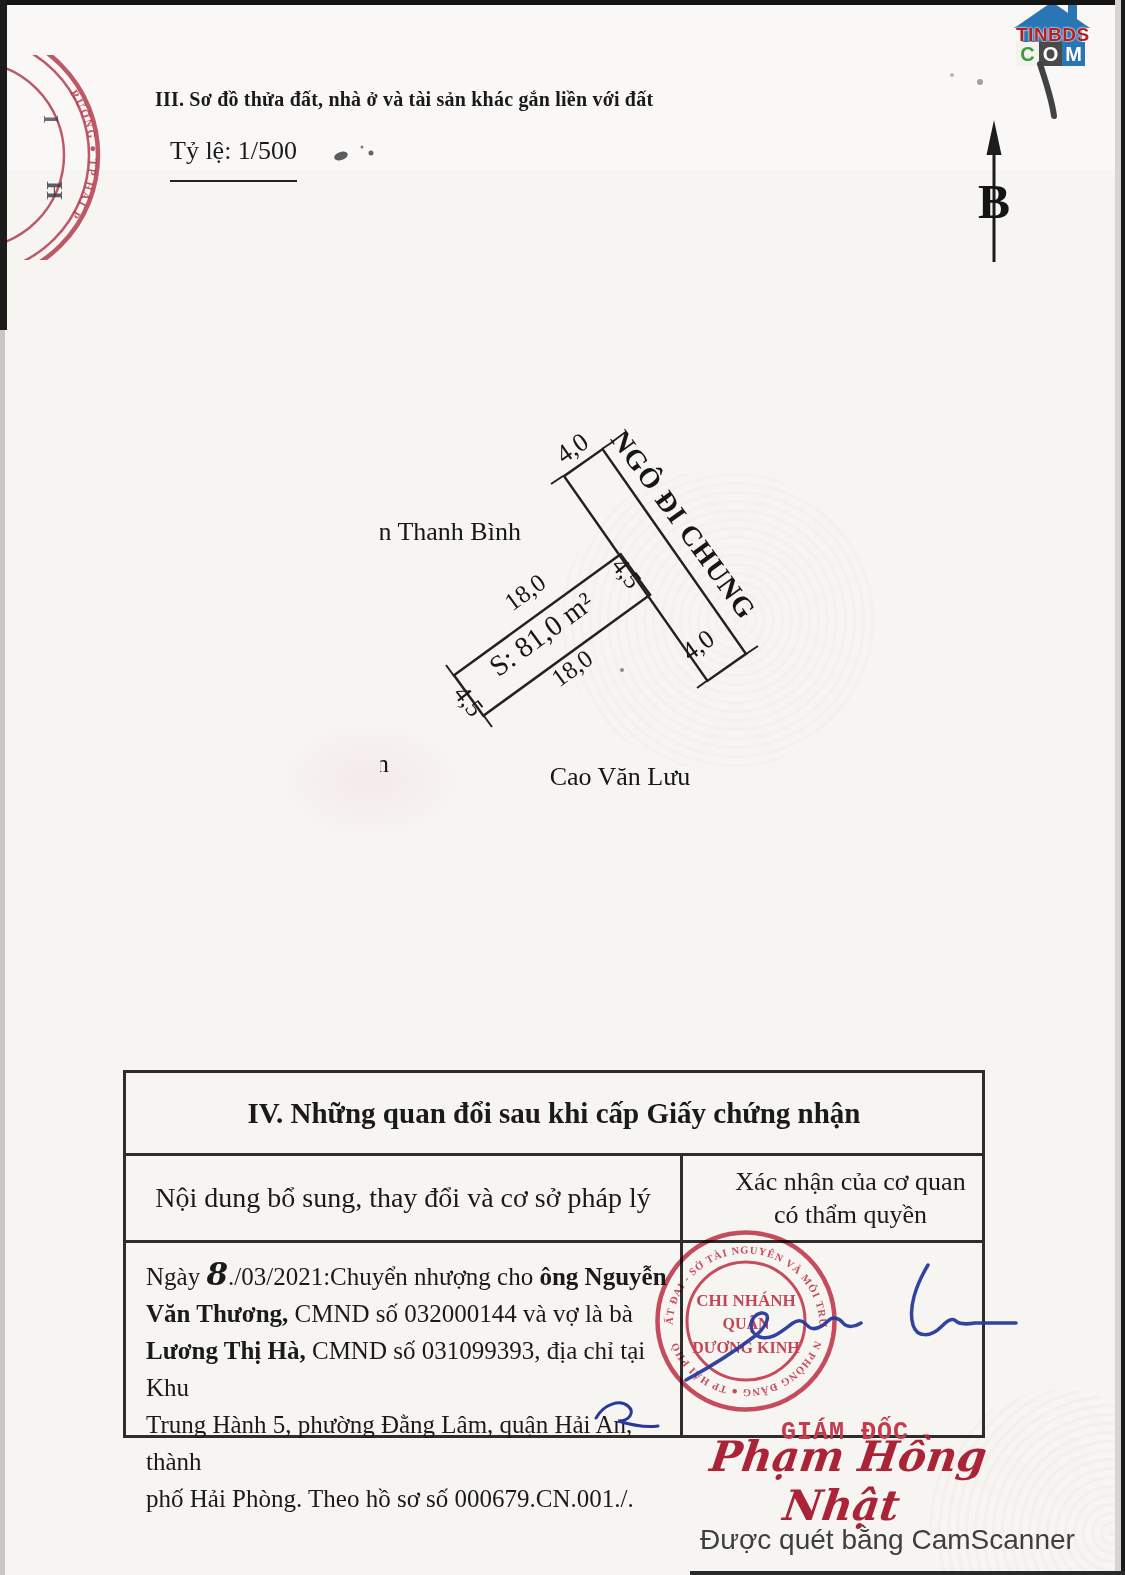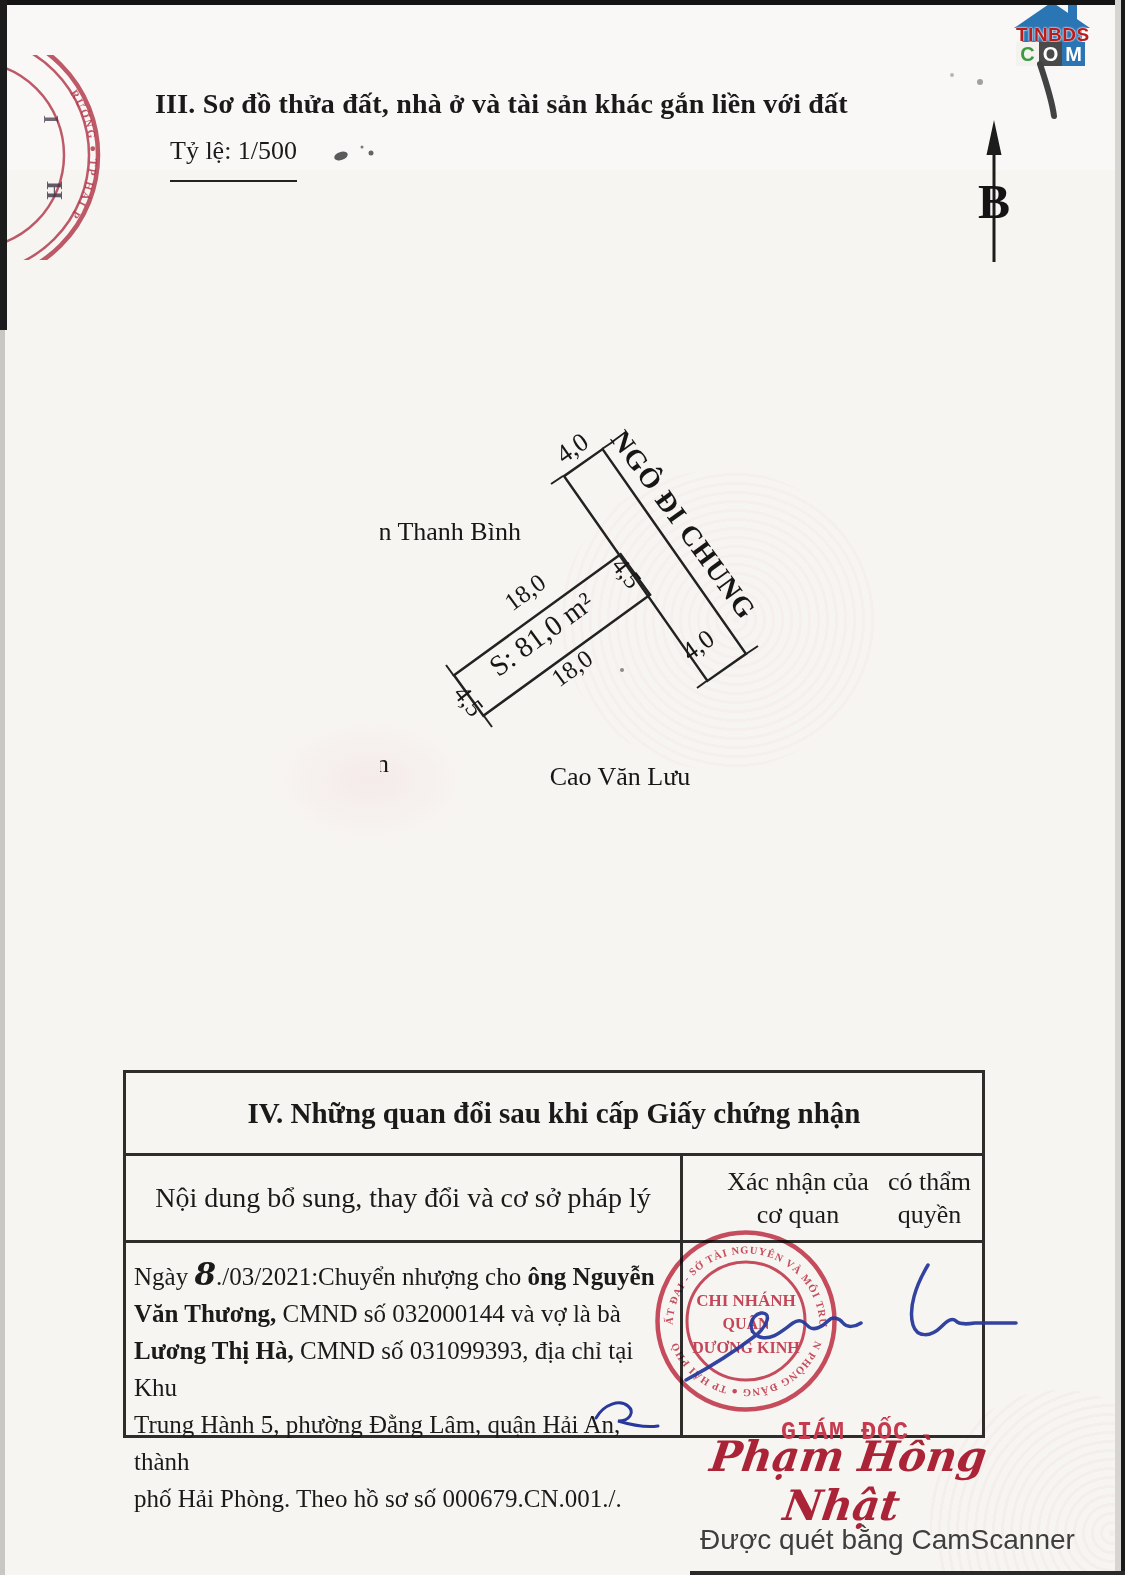--- a/index.html
+++ b/index.html
@@ -7,42 +7,42 @@
   .abs{position:absolute;}
   
   .edge-top{left:0;top:0;width:1125px;height:5px;background:#141414;z-index:8;}
   .edge-left{left:0;top:0;width:7px;height:330px;background:#1c1c1c;z-index:8;}
   .edge-left2{left:0;top:330px;width:5px;height:1245px;background:#c9c7c4;z-index:8;}
   .edge-right-g{left:1115px;top:0;width:6px;height:1575px;background:#d7d5d2;z-index:8;}
   .edge-right-b{left:1121px;top:0;width:4px;height:1575px;background:#1a1a1a;z-index:8;}
   .edge-bottom{left:690px;top:1571px;width:435px;height:4px;background:#2a2a2a;z-index:8;}
   .tint{pointer-events:none;z-index:1;}
   
-  .sec3-title{left:155px;top:88px;width:720px;font-size:28px;font-weight:bold;letter-spacing:.2px;z-index:2;}
+  .sec3-title{left:155px;top:88px;width:720px;font-size:20px;font-weight:bold;letter-spacing:.2px;z-index:2;}
   .scale{left:170px;top:136px;font-size:26px;border-bottom:2px solid #222;padding-bottom:14px;z-index:2;}
   
   .logo{left:1008px;top:2px;width:88px;height:64px;z-index:3;font-family:"Liberation Sans",sans-serif;}
   .logo .roof{position:absolute;left:6px;top:0;width:0;height:0;border-left:38px solid transparent;border-right:38px solid transparent;border-bottom:26px solid #2a76b5;}
   .logo .chimney{position:absolute;left:60px;top:2px;width:9px;height:16px;background:#2a76b5;}
   .logo .housebody{position:absolute;left:14px;top:24px;width:60px;height:18px;background:#2a76b5;}
   .logo .l1{position:absolute;left:8px;top:22px;font-size:19px;font-weight:bold;color:#b91c1c;letter-spacing:.5px;text-shadow:0 0 2px #fff,0 0 2px #fff;}
   .logo .crow{position:absolute;left:8px;top:40px;display:flex;font-size:20px;font-weight:bold;line-height:24px;}
   .logo .crow span{display:block;width:23px;height:24px;text-align:center;}
   .logo .cg{background:#f4f2ef;color:#3a9a3f;}
   .logo .co{background:#4a4a4a;color:#fff;}
   .logo .cm{background:#2a76b5;color:#fff;}
   
   .tbl{left:123px;top:1070px;width:856px;height:362px;border:3px solid #2e2d2c;z-index:2;background:transparent;}
   .tbl-title{height:80px;border-bottom:3px solid #2e2d2c;display:flex;align-items:center;justify-content:center;font-size:29px;font-weight:bold;}
   .tbl-cols{display:flex;height:279px;}
   .colL{width:554px;border-right:3px solid #2e2d2c;}
   .colR{flex:1;}
   .hdrL{height:84px;border-bottom:3px solid #2e2d2c;display:flex;align-items:center;justify-content:center;font-size:28px;text-align:center;}
-  .hdrR{height:84px;border-bottom:3px solid #2e2d2c;display:flex;flex-direction:row;align-items:center;justify-content:center;font-size:26px;line-height:33px;text-align:center;padding-left:36px;}
-  .bodyL{padding:13px 6px 0 8px;font-size:25px;line-height:37px;}
+  .hdrR{height:84px;border-bottom:3px solid #2e2d2c;display:flex;flex-direction:column;align-items:center;justify-content:center;font-size:26px;line-height:33px;text-align:center;padding-left:36px;}
+  .bodyL{padding:13px 6px 0 20px;font-size:25px;line-height:37px;}
   .hand8{font-family:"DejaVu Serif",serif;font-style:italic;font-size:31px;font-weight:bold;}
   b{font-weight:bold;}
   .giamdoc{left:775px;top:1396px;width:140px;text-align:center;font-family:Liberation Mono, monospace;font-weight:bold;font-size:25px;letter-spacing:1px;color:#c43b4e;z-index:5;margin-top:22px;}
   .signame{left:700px;top:1432px;width:290px;text-align:center;font-family:"DejaVu Serif",serif;font-style:italic;font-weight:bold;font-size:42px;color:#ab2337;transform:skewX(-8deg);z-index:5;}
   .camscan{left:700px;top:1524px;width:405px;text-align:left;font-family:"Liberation Sans",sans-serif;font-size:28px;color:#3e3e3e;z-index:2;}
   svg text{font-family:"Liberation Serif","DejaVu Serif",serif;}
   .stampsvg{z-index:5;mix-blend-mode:multiply;}
   .inklayer{left:0;top:0;z-index:7;pointer-events:none;}
 </style>
 </head>

